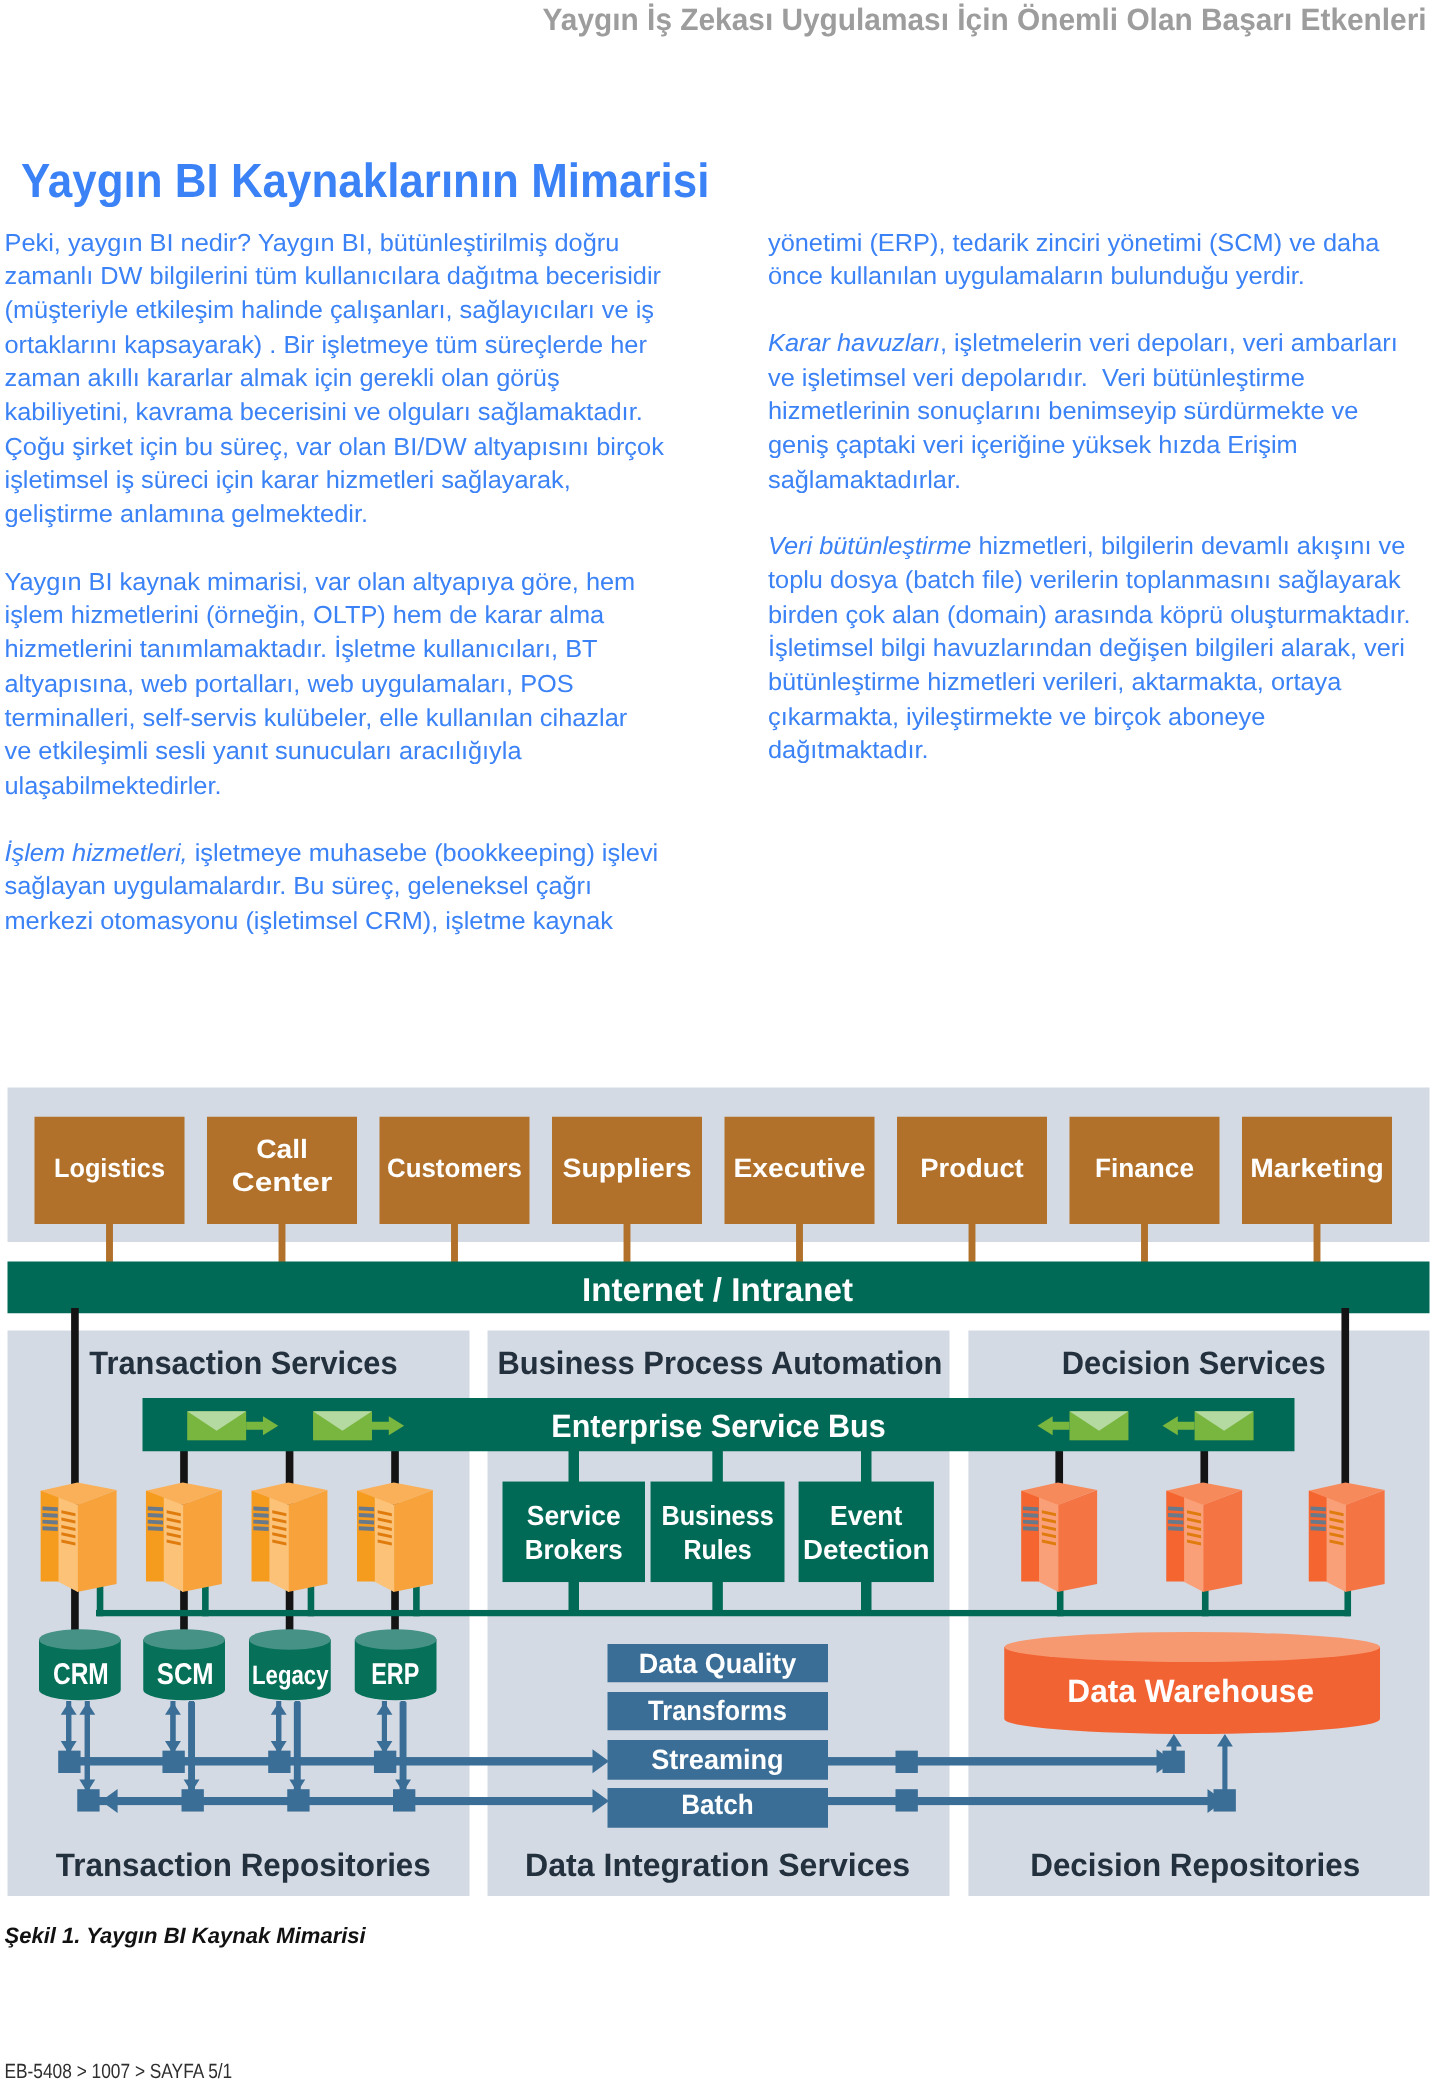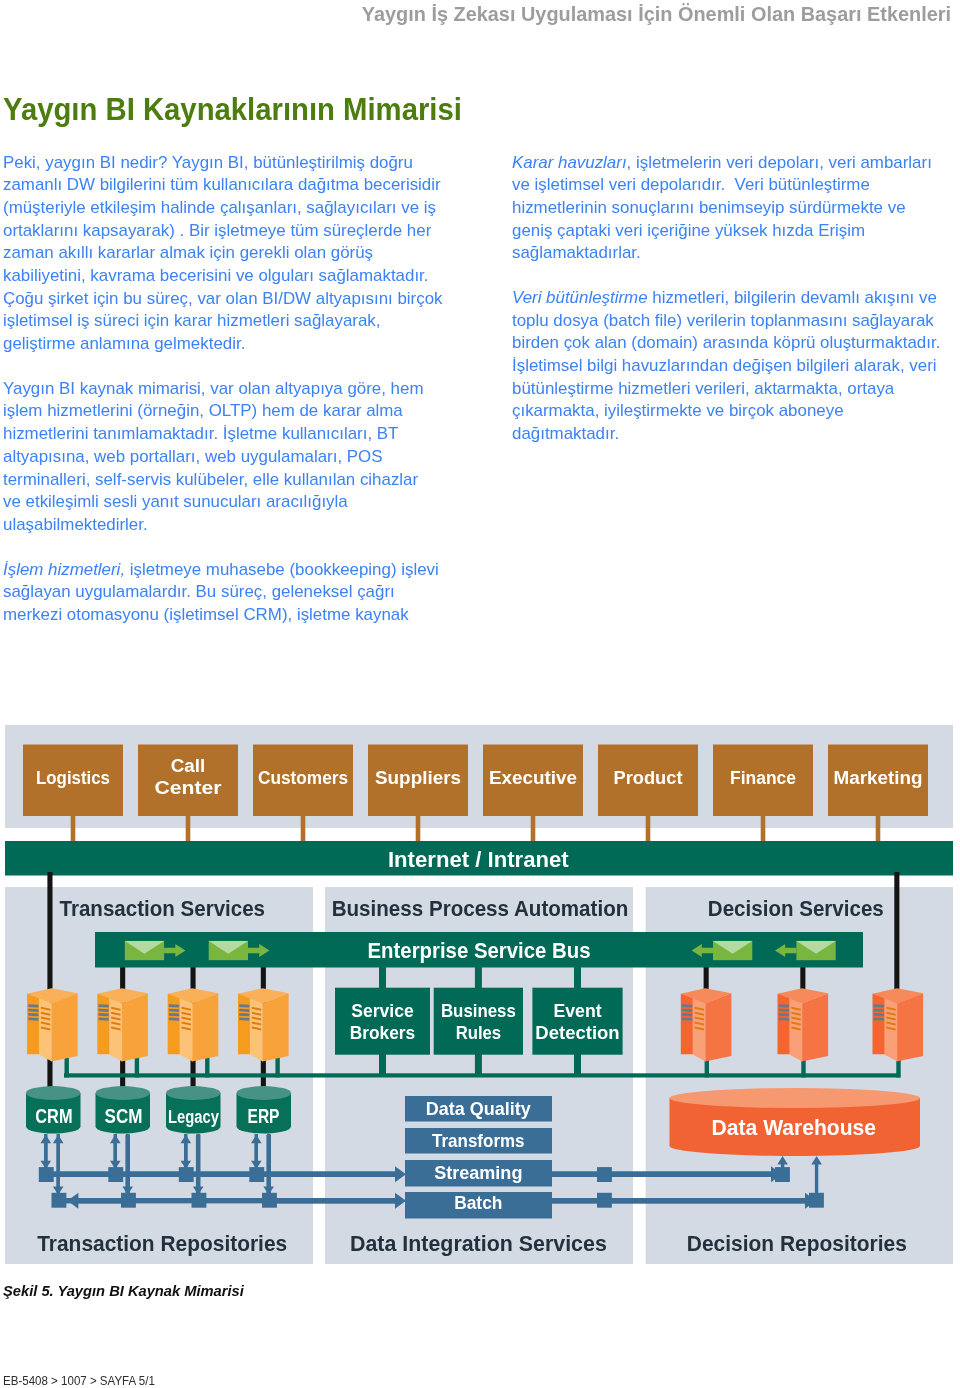--- a/index.html
+++ b/index.html
@@ -1,20 +1,20 @@
 <!DOCTYPE html>
 <html><head>
 <meta charset="utf-8">
 <style>
   html,body{margin:0;padding:0;}
   body{width:960px;height:1388px;background:#ffffff;font-family:"Liberation Sans",sans-serif;position:relative;overflow:hidden;}
   .page{position:absolute;left:0;top:0;width:960px;height:1388px;padding-left:44px;}
   #runhead{position:absolute;left:0;top:1.6px;width:951px;text-align:right;color:#9d9d9d;font-weight:bold;font-size:20.6px;white-space:nowrap;}
   #runhead span{display:inline-block;transform-origin:100% 50%;transform:scaleX(0.966);}
-  #title{position:absolute;left:3px;top:91px;font-size:32.0px;font-weight:bold;color:#4d7c0f;margin:0;white-space:nowrap;}
+  #title{position:absolute;left:3px;top:91px;font-size:32.0px;font-weight:bold;color:#3b82f6;margin:11px;white-space:nowrap;}
   #title span{display:inline-block;transform-origin:0 50%;transform:scaleX(0.915);}
   .col{position:absolute;font-size:16.4px;line-height:22.7px;color:#3b82f6;text-align:left;}
   .col p{margin:0 0 21.9px 0;}
   .col .ln{display:block;white-space:pre;transform-origin:0 50%;transform:scaleX(1.031);}
   .col i{font-style:italic;}
   #colL{left:3px;top:150.5px;width:428px;}
   #colR{left:511.5px;top:150.5px;width:432px;}
   #figcap{position:absolute;left:3px;top:1283px;font-size:14.7px;font-weight:bold;font-style:italic;color:#111;}
   #footer{position:absolute;left:3px;top:1372.5px;font-size:13.7px;color:#2e2e2e;transform-origin:0 0;transform:scaleX(0.843);white-space:nowrap;}
   #figure{position:absolute;left:0px;top:718px;width:948px;height:556px;}
@@ -47,20 +47,24 @@
         <span class="ln"><span>ve etkileşimli sesli yanıt sunucuları aracılığıyla</span></span>
         <span class="ln"><span>ulaşabilmektedirler.</span></span>
       </p>
       <p>
         <span class="ln"><i>İşlem hizmetleri,</i><span> işletmeye muhasebe (bookkeeping) işlevi</span></span>
         <span class="ln"><span>sağlayan uygulamalardır. Bu süreç, geleneksel çağrı</span></span>
         <span class="ln"><span>merkezi otomasyonu (işletimsel CRM), işletme kaynak</span></span>
       </p>
     </div>
   <div class="col" id="colR">
+      <p>
+        <span class="ln"><span>yönetimi (ERP), tedarik zinciri yönetimi (SCM) ve daha</span></span>
+        <span class="ln"><span>önce kullanılan uygulamaların bulunduğu yerdir.</span></span>
+      </p>
       <p>
         <span class="ln"><i>Karar havuzları</i><span>, işletmelerin veri depoları, veri ambarları</span></span>
         <span class="ln"><span>ve işletimsel veri depolarıdır.  Veri bütünleştirme</span></span>
         <span class="ln"><span>hizmetlerinin sonuçlarını benimseyip sürdürmekte ve</span></span>
         <span class="ln"><span>geniş çaptaki veri içeriğine yüksek hızda Erişim</span></span>
         <span class="ln"><span>sağlamaktadırlar.</span></span>
       </p>
       <p>
         <span class="ln"><i>Veri bütünleştirme</i><span> hizmetleri, bilgilerin devamlı akışını ve</span></span>
         <span class="ln"><span>toplu dosya (batch file) verilerin toplanmasını sağlayarak</span></span>
@@ -339,15 +343,15 @@
 <text x="478.3" y="428.7" text-anchor="middle" font-family="Liberation Sans, sans-serif" font-size="18.6" font-weight="bold" fill="#ffffff" textLength="92.5" lengthAdjust="spacingAndGlyphs">Transforms</text>
 <text x="478.3" y="461.2" text-anchor="middle" font-family="Liberation Sans, sans-serif" font-size="18.6" font-weight="bold" fill="#ffffff" textLength="88.3" lengthAdjust="spacingAndGlyphs">Streaming</text>
 <text x="478.3" y="491.2" text-anchor="middle" font-family="Liberation Sans, sans-serif" font-size="18.6" font-weight="bold" fill="#ffffff" textLength="48.3" lengthAdjust="spacingAndGlyphs">Batch</text>
 <text x="793.8" y="416.9" text-anchor="middle" font-family="Liberation Sans, sans-serif" font-size="21.5" font-weight="bold" fill="#ffffff" textLength="164.5" lengthAdjust="spacingAndGlyphs">Data Warehouse</text>
 <text x="162.2" y="532.8" text-anchor="middle" font-family="Liberation Sans, sans-serif" font-size="21.6" font-weight="bold" fill="#23303d" textLength="250.0" lengthAdjust="spacingAndGlyphs">Transaction Repositories</text>
 <text x="478.4" y="532.8" text-anchor="middle" font-family="Liberation Sans, sans-serif" font-size="21.6" font-weight="bold" fill="#23303d" textLength="256.8" lengthAdjust="spacingAndGlyphs">Data Integration Services</text>
 <text x="796.8" y="532.8" text-anchor="middle" font-family="Liberation Sans, sans-serif" font-size="21.6" font-weight="bold" fill="#23303d" textLength="220.0" lengthAdjust="spacingAndGlyphs">Decision Repositories</text>
 </g>
 </svg>
   </div>
-  <div id="figcap">Şekil 5. Yaygın BI Kaynak Mimarisi</div>
+  <div id="figcap">Şekil 1. Yaygın BI Kaynak Mimarisi</div>
   <div id="footer">EB-5408 &gt; 1007 &gt; SAYFA 5/1</div>
 </div>
 
 </body></html>

